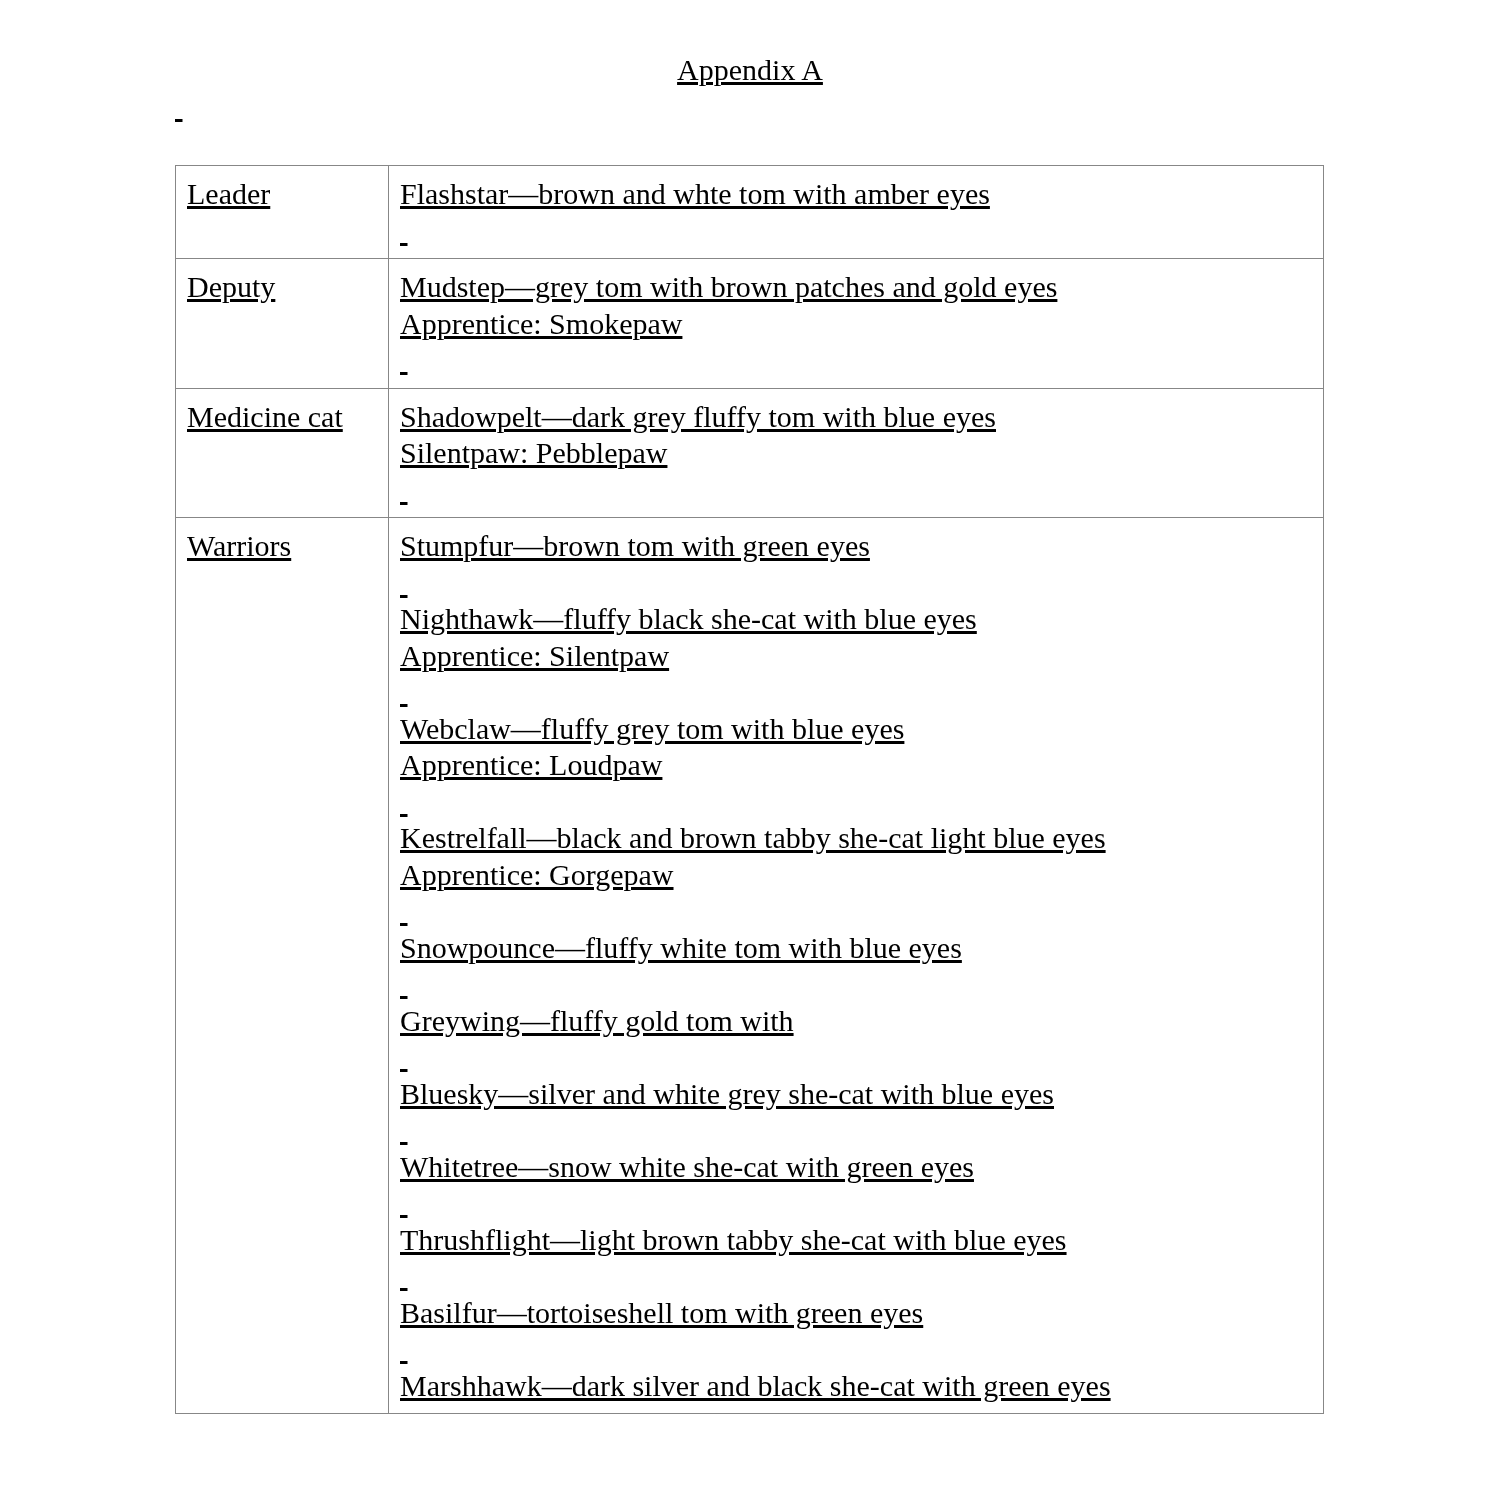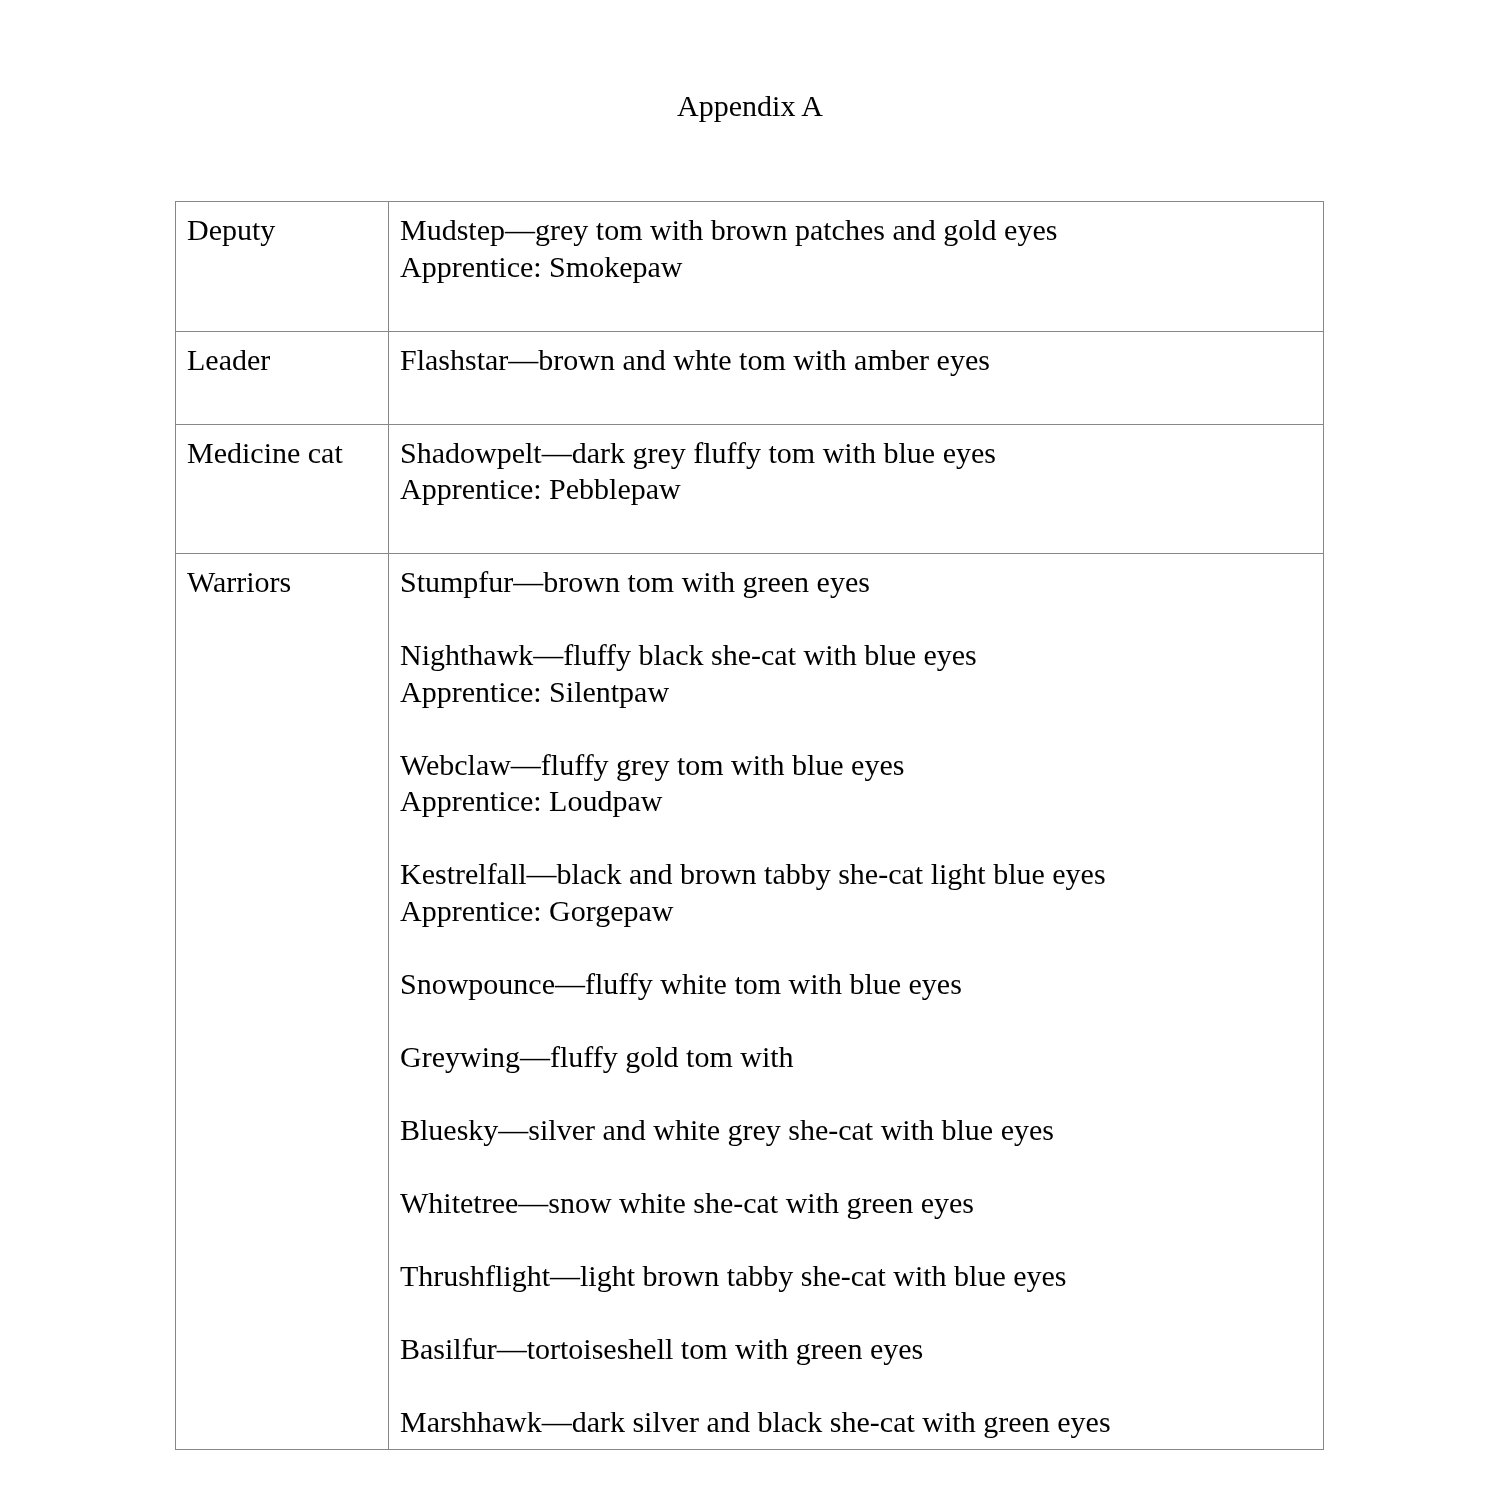--- a/index.html
+++ b/index.html
@@ -10,26 +10,27 @@
   body {
     width: 1500px;
     height: 1500px;
     overflow: hidden;
     font-family: "Liberation Serif", "DejaVu Serif", serif;
     font-size: 30px;
     line-height: 36.5px;
     color: var(--text-color, #000000);
   }
   .page {
-    padding: 88px 175px 0 175px;
+    padding: 52px 175px 0 175px;
     background: var(--page-bg, #ffffff);
     box-sizing: border-box;
     width: 1500px;
     height: 1500px;
     overflow: hidden;
+    text-decoration: underline;
   }
   .line { min-height: 36.5px; white-space: pre-wrap; }
   .center { text-align: center; }
   .clan-table {
     border-collapse: collapse;
     table-layout: fixed;
     width: 1149px;
     margin-top: 40px;
   }
   .clan-table td {
@@ -47,44 +48,44 @@
   <div class="line">&nbsp;</div>
 
   <table class="clan-table">
     <colgroup>
       <col style="width:213px">
       <col>
     </colgroup>
     <tbody>
         <tr>
           <td>
+            <div class="line">Leader</div>
+          </td>
+          <td>
+            <div class="line">Flashstar—brown and whte tom with amber eyes</div>
+            <div class="line blank">&nbsp;</div>
+          </td>
+        </tr>
+        <tr>
+          <td>
             <div class="line">Deputy</div>
           </td>
           <td>
             <div class="line">Mudstep—grey tom with brown patches and gold eyes</div>
             <div class="line">Apprentice: Smokepaw</div>
             <div class="line blank">&nbsp;</div>
           </td>
         </tr>
         <tr>
           <td>
-            <div class="line">Leader</div>
-          </td>
-          <td>
-            <div class="line">Flashstar—brown and whte tom with amber eyes</div>
-            <div class="line blank">&nbsp;</div>
-          </td>
-        </tr>
-        <tr>
-          <td>
             <div class="line">Medicine cat</div>
           </td>
           <td>
             <div class="line">Shadowpelt—dark grey fluffy tom with blue eyes</div>
-            <div class="line">Apprentice: Pebblepaw</div>
+            <div class="line">Silentpaw: Pebblepaw</div>
             <div class="line blank">&nbsp;</div>
           </td>
         </tr>
         <tr>
           <td>
             <div class="line">Warriors</div>
           </td>
           <td>
             <div class="line">Stumpfur—brown tom with green eyes</div>
             <div class="line blank">&nbsp;</div>

